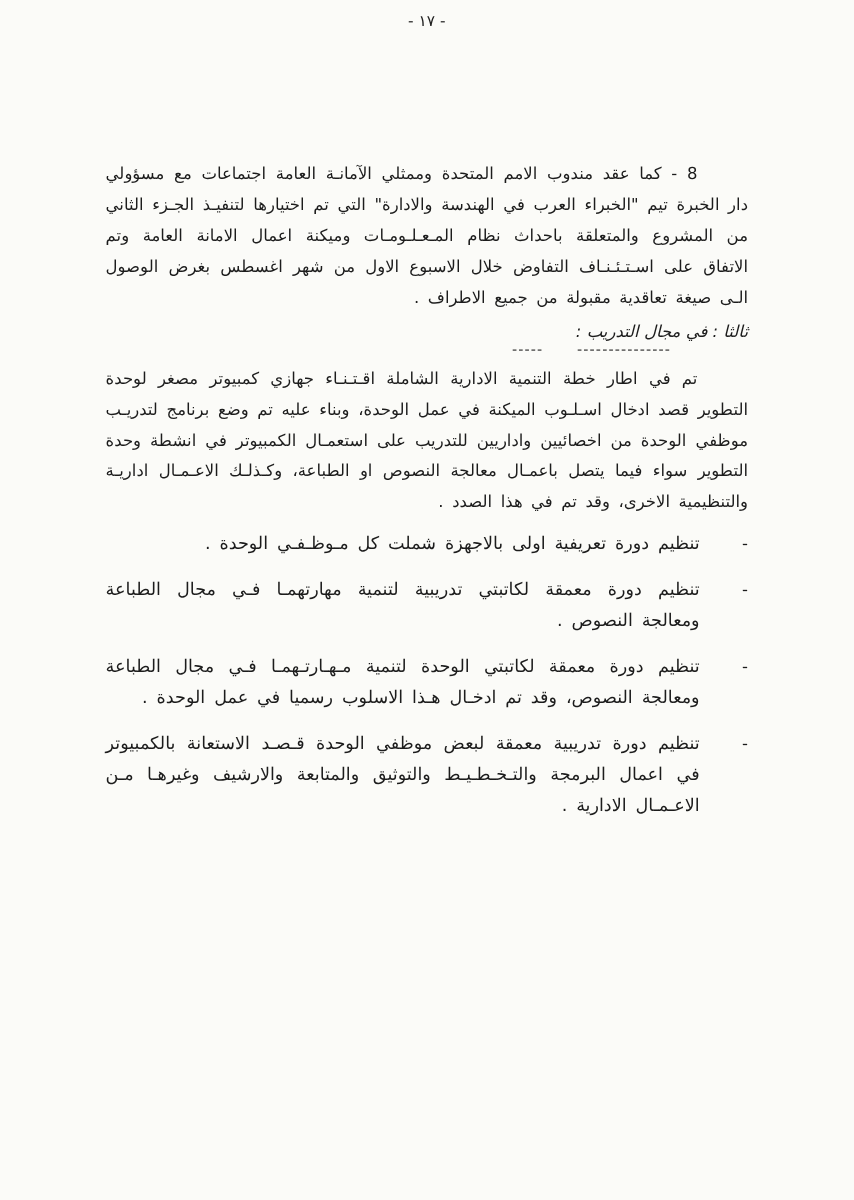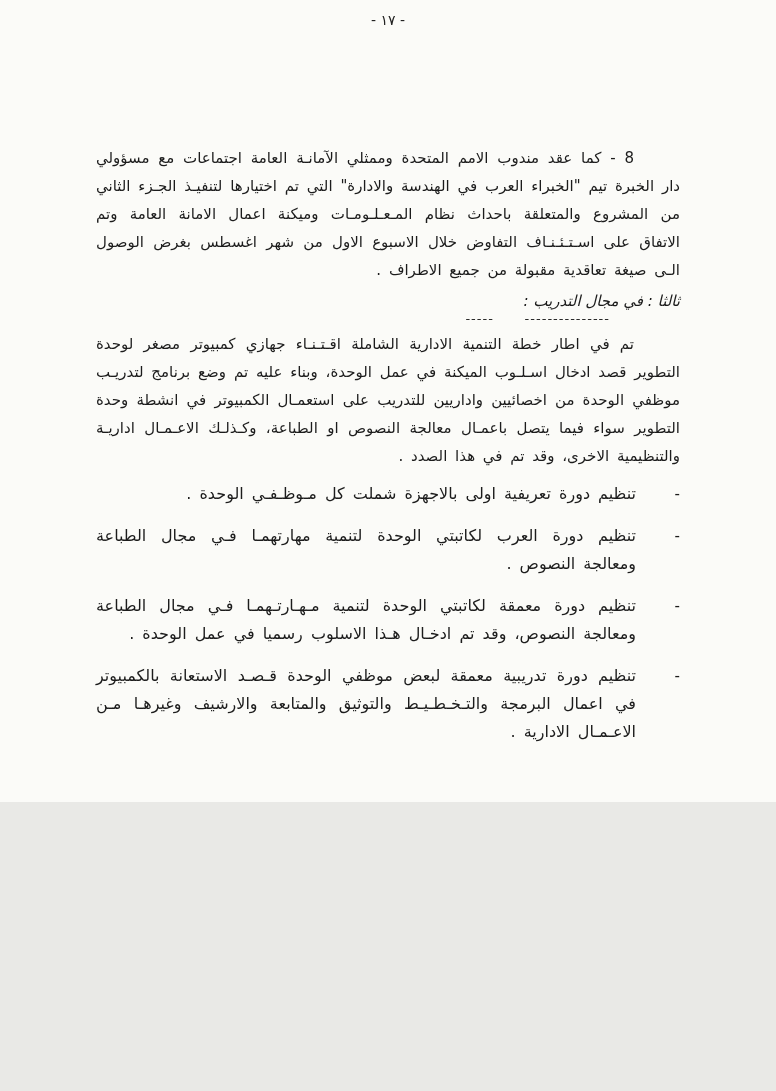--- a/index.html
+++ b/index.html
@@ -1,18 +1,18 @@
 <!DOCTYPE html>
 <html lang="ar"><head>
 <meta charset="utf-8">
 <style>
   html,body{margin:0;padding:0;background:#e9e9e6;}
   .page{
     position:relative;
-    width:776px;height:802px;
+    width:776px;height:1091px;
     margin:0 auto;
     background:#fbfbf8;
     box-sizing:border-box;
     padding:12px 96px 30px 96px;
     overflow:hidden;
     font-family:"DejaVu Sans", sans-serif;
     color:#1c1c1c;
   }
   .page-number{
     text-align:center;
@@ -87,21 +87,21 @@
 
     <p class="para indent">تم في اطار خطة التنمية الادارية الشاملة اقـتـنـاء جهازي كمبيوتر مصغر لوحدة التطوير قصد ادخال اسـلـوب الميكنة في عمل الوحدة، وبناء عليه تم وضع برنامج لتدريـب موظفي الوحدة من اخصائيين واداريين للتدريب على استعمـال الكمبيوتر في انشطة وحدة التطوير سواء فيما يتصل باعمـال معالجة النصوص او الطباعة، وكـذلـك الاعـمـال اداريـة والتنظيمية الاخرى، وقد تم في هذا الصدد .</p>
 
     <ul class="bullets">
       <li class="bullet">
         <span class="marker">-</span>
         <span class="bullet-text">تنظيم دورة تعريفية اولى بالاجهزة شملت كل مـوظـفـي الوحدة .</span>
       </li>
       <li class="bullet">
         <span class="marker">-</span>
-        <span class="bullet-text">تنظيم دورة العرب لكاتبتي الوحدة لتنمية مهارتهمـا فـي مجال الطباعة ومعالجة النصوص .</span>
+        <span class="bullet-text">تنظيم دورة معمقة لكاتبتي تدريبية لتنمية مهارتهمـا فـي مجال الطباعة ومعالجة النصوص .</span>
       </li>
       <li class="bullet">
         <span class="marker">-</span>
         <span class="bullet-text">تنظيم دورة معمقة لكاتبتي الوحدة لتنمية مـهـارتـهمـا فـي مجال الطباعة ومعالجة النصوص، وقد تم ادخـال هـذا الاسلوب رسميا في عمل الوحدة .</span>
       </li>
       <li class="bullet">
         <span class="marker">-</span>
         <span class="bullet-text">تنظيم دورة تدريبية معمقة لبعض موظفي الوحدة قـصـد الاستعانة بالكمبيوتر في اعمال البرمجة والتـخـطـيـط والتوثيق والمتابعة والارشيف وغيرهـا مـن الاعـمـال الادارية .</span>
       </li>
     </ul>

